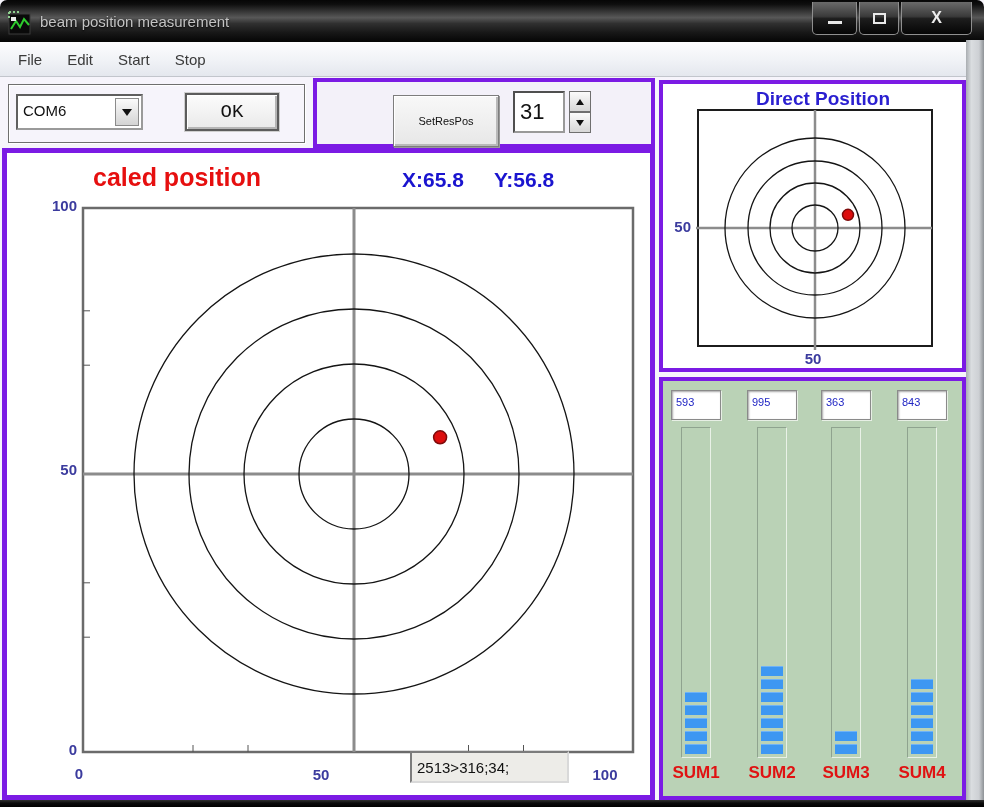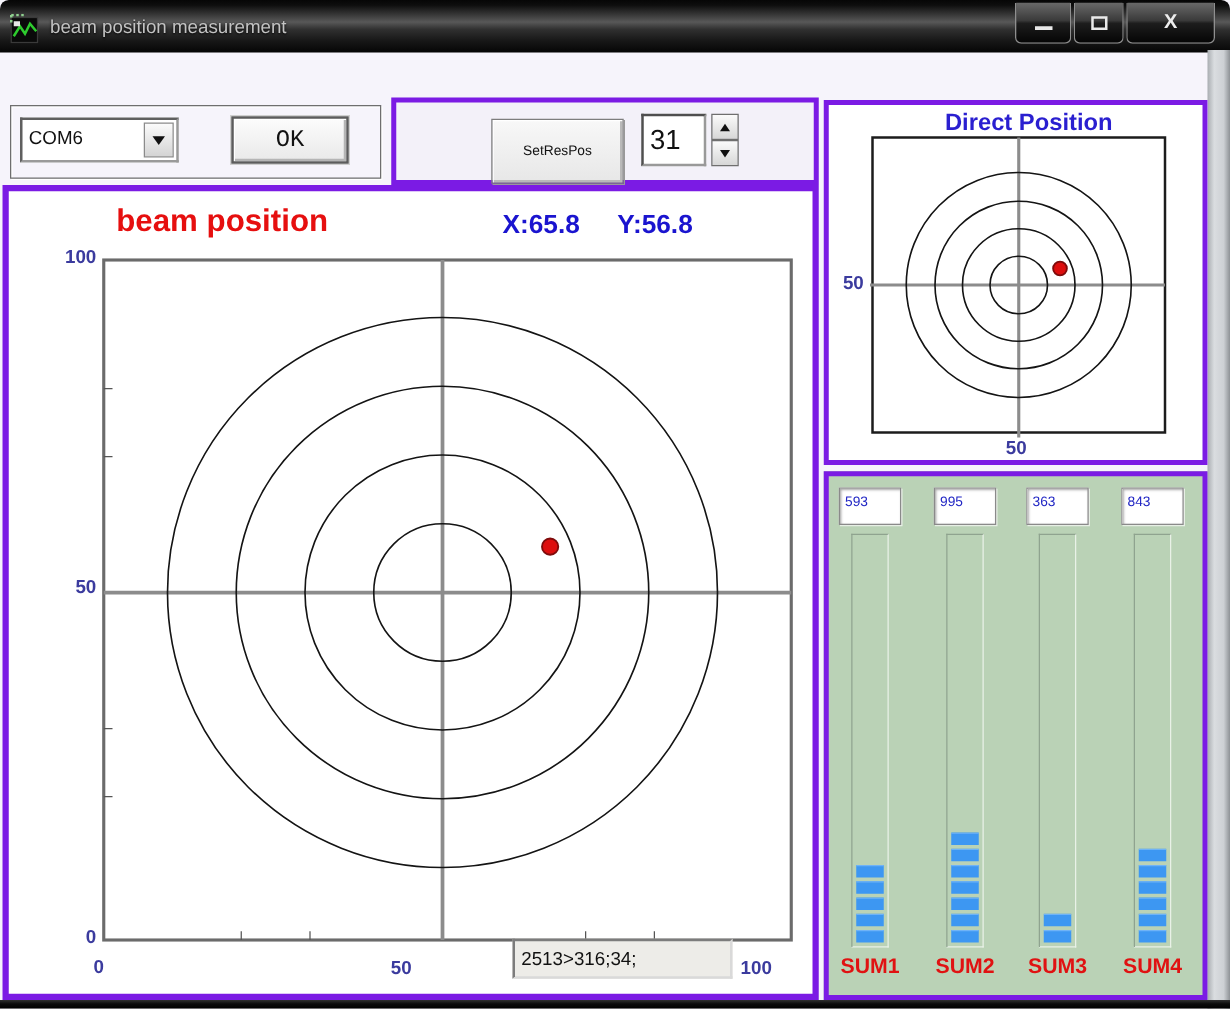--- a/index.html
+++ b/index.html
@@ -68,21 +68,21 @@
     background:linear-gradient(180deg,#fbfbfb,#d7d7d7); border:1px solid #6f6f6f;
     display:flex; align-items:center; justify-content:center; cursor:pointer; }
 
   
   .main-panel { left:2px; top:148px; width:653px; height:652px; border-width:5px; background:#fff; }
   .caled-title { position:absolute; left:86px; top:10px; font-size:25px; font-weight:bold; color:#e60f0f; }
   .xy-readout { position:absolute; left:395px; top:15px; display:flex; gap:30px;
     font-size:21px; font-weight:600; color:#1a14cf; }
   .axis-label { position:absolute; font-size:15px; font-weight:600; color:#3b3b9e; }
   .ta-r { text-align:right; } .ta-c { text-align:center; }
-  .msgbox { position:absolute; left:403px; top:598px; width:176px; height:32px; background:#edece8;
+  .msgbox { position:absolute; left:403px; top:598px; width:159px; height:32px; background:#edece8;
     border:2px solid #7c7c7c; border-right-color:#d9d9d9; border-bottom-color:#d9d9d9;
     font-size:15px; color:#111; padding:6px 16px 0 5px; white-space:nowrap; overflow:hidden; }
 
   
   .direct-panel { left:659px; top:80px; width:307px; height:292px; background:#fff; }
   .direct-title { position:absolute; left:85px; top:4px; width:150px; text-align:center;
     font-size:19px; font-weight:bold; color:#2a1fd0; }
 
   
   .sum-panel { left:659px; top:377px; width:307px; height:423px; background:#bad2b6; }
@@ -118,20 +118,26 @@
         </div>
       <div class="winbtn" style="width:40px">
           <span class="box"></span>
         </div>
       <div class="winbtn close-b" style="width:71px">
           <span>X</span>
         </div>
     </div>
   </div>
 
+  <div class="abs menubar">
+    <div class="menu-item">File</div>
+    <div class="menu-item">Edit</div>
+    <div class="menu-item">Start</div>
+    <div class="menu-item">Stop</div>
+  </div>
 
   <div class="abs client-bg"></div>
   <div class="abs right-strip"></div>
   <div class="abs bottom-strip"></div>
 
   <div class="abs com-group">
     <div class="abs combo" style="left:7px; top:9px;">
       <div class="combo-text">COM6</div>
       <div class="combo-btn">
         <span class="tri-down"></span>
@@ -151,21 +157,21 @@
       <div class="spinbtn" style="top:0">
           <span class="tri-up-s"></span>
         </div>
       <div class="spinbtn" style="top:21px">
           <span class="tri-down-s"></span>
         </div>
     </div>
   </div>
 
   <div class="ppanel main-panel">
-    <div class="caled-title">beam position</div>
+    <div class="caled-title">caled position</div>
     <div class="xy-readout">
       <span>X:65.8</span>
       <span>Y:56.8</span>
     </div>
 
     <svg class="abs" style="left:74px; top:53px;" width="560" height="560" viewBox="0 0 560 560">
       <rect x="2" y="2" width="550" height="544" fill="none" stroke="#6b6b6b" stroke-width="2.5"></rect>
       <line x1="2" y1="268" x2="552" y2="268" stroke="#8c8c8c" stroke-width="3"></line>
       <line x1="273" y1="2" x2="273" y2="546" stroke="#8c8c8c" stroke-width="3"></line>
       <g stroke="#555" stroke-width="1">

